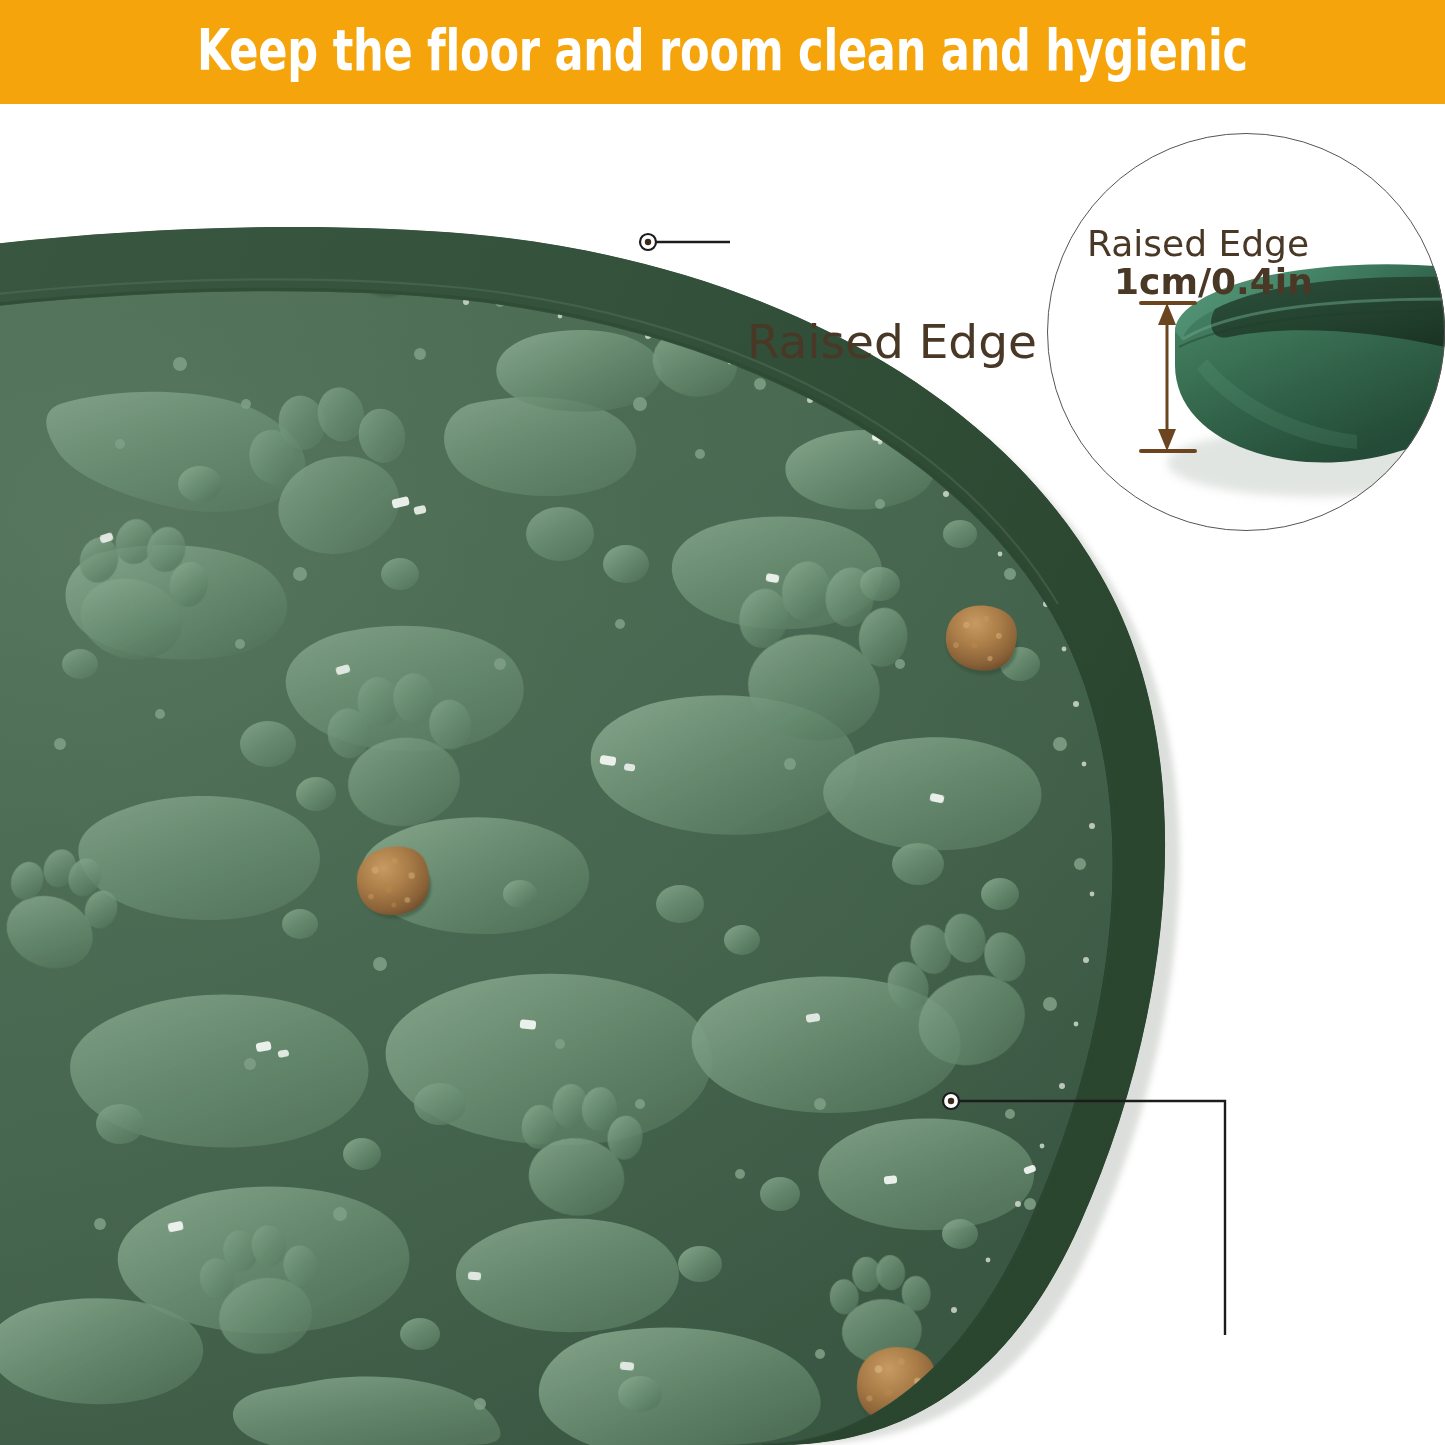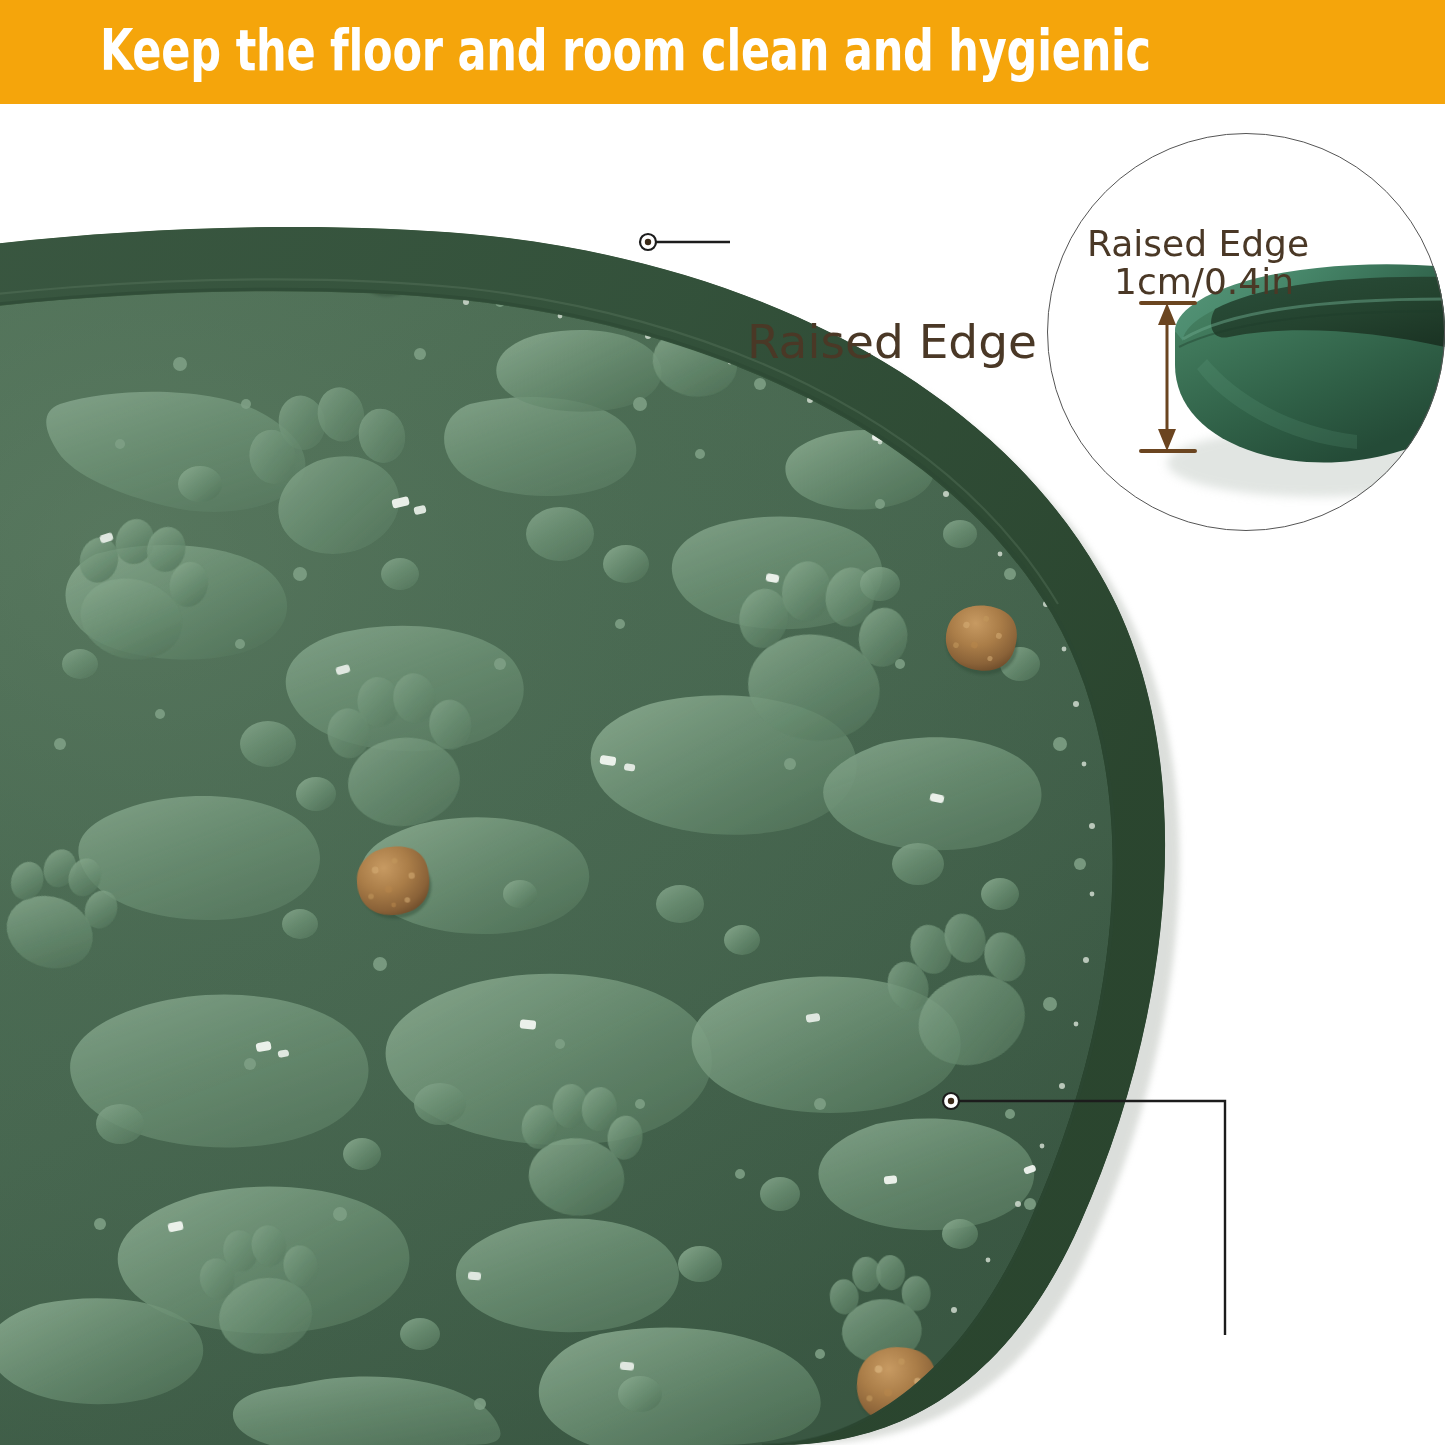--- a/index.html
+++ b/index.html
@@ -18,20 +18,21 @@
 
   
   #banner {
     position: absolute;
     left: 0; top: 0;
     width: 1445px;
     height: 104px;
     background: #F5A50B;
     display: flex;
     align-items: center;
+    justify-content: center;
   }
   #banner-text {
     color: #ffffff;
     font-family: "Liberation Sans Narrow", "DejaVu Sans Condensed", "Liberation Sans", sans-serif;
     font-weight: bold;
     font-size: 57px;
     letter-spacing: -0.3px;
     transform: scaleX(0.84);
     transform-origin: center center;
     white-space: nowrap;
@@ -101,21 +102,21 @@
   }
   .inset-label {
     position: absolute;
     color: #4A3826;
     font-family: "DejaVu Sans", "Liberation Sans", sans-serif;
     white-space: nowrap;
     line-height: 1.08;
     font-size: 36px;
   }
   #inset-label-line1 { left: 40px; top: 92px; }
-  #inset-label-line2 { left: 67px; top: 130px; }
+  #inset-label-line2 { left: 67px; top: 130px; font-weight: bold; }
 </style>
 </head>
 <body>
 
 <div id="page">
 
   <div id="banner">
     <div id="banner-text">Keep the floor and room clean and hygienic</div>
   </div>
 

